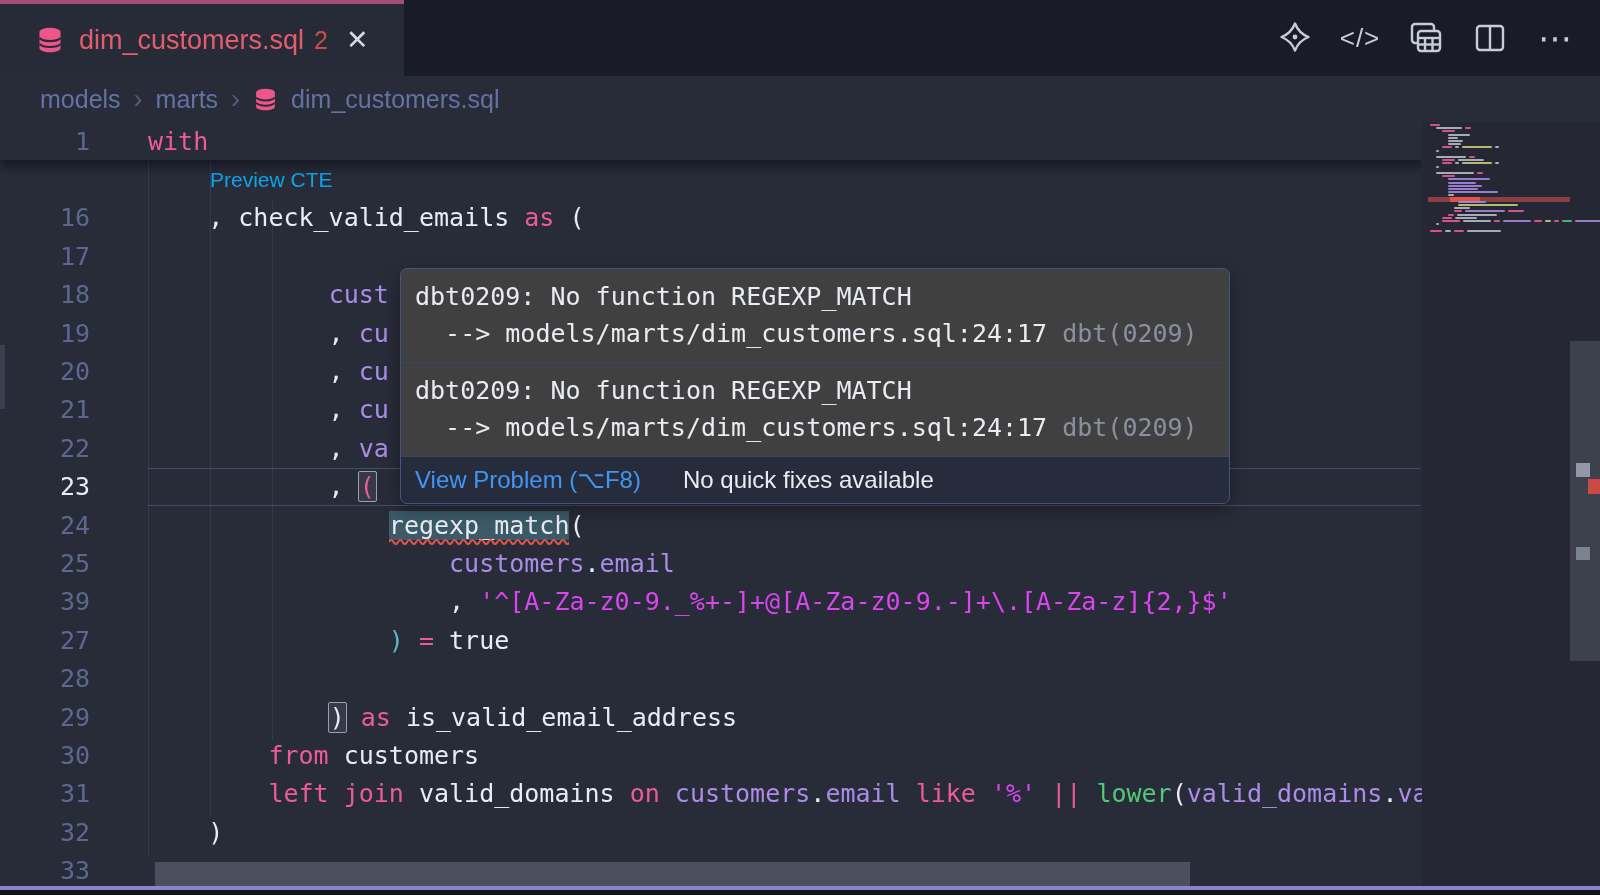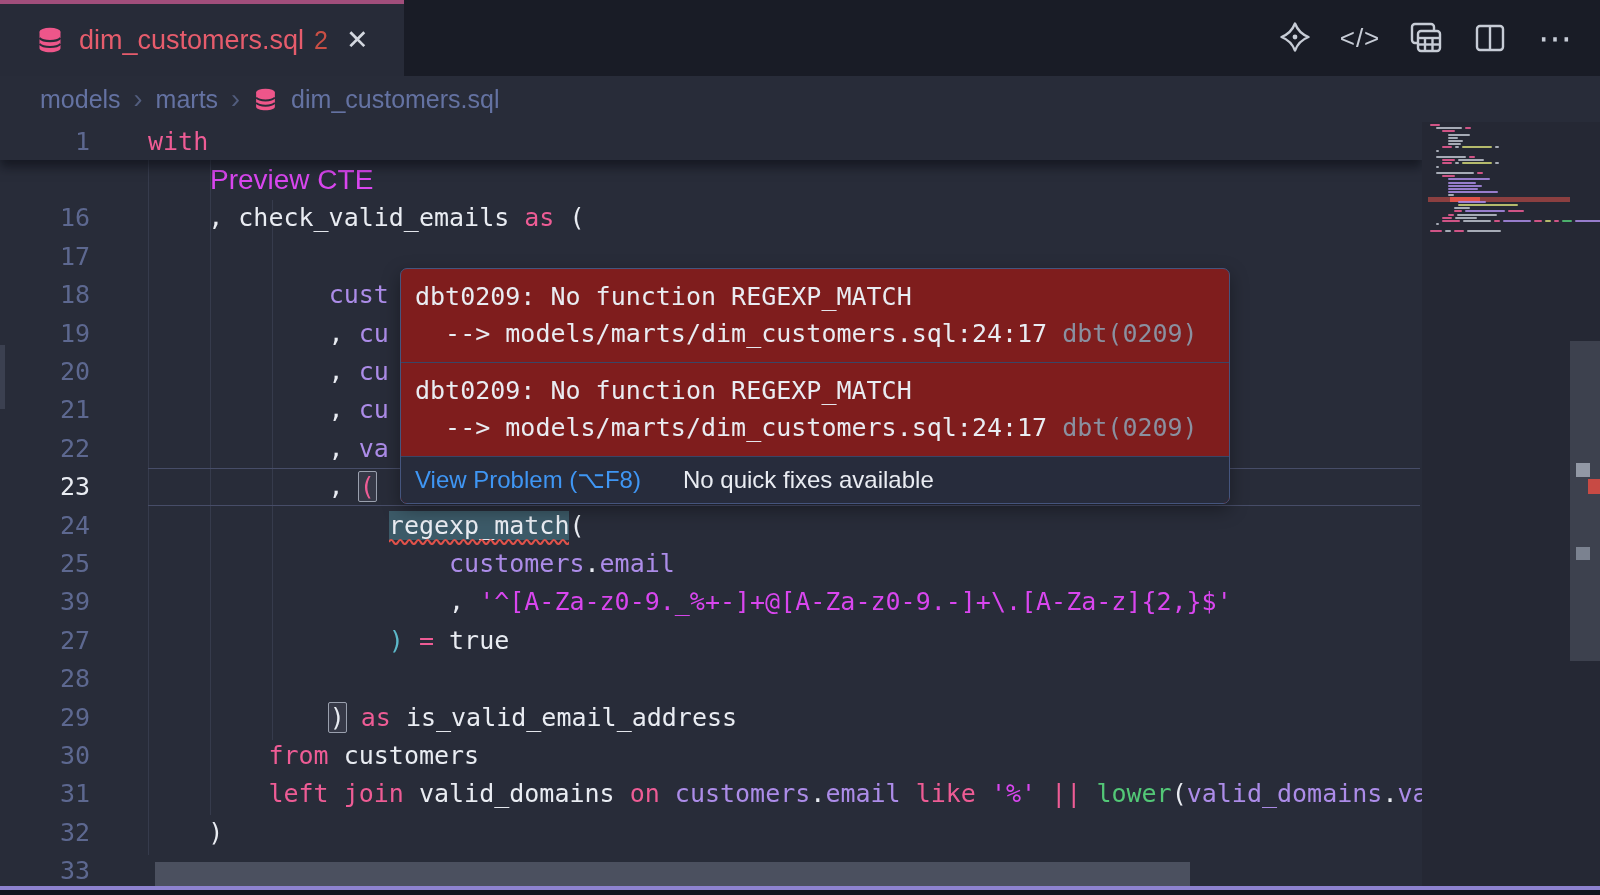--- a/index.html
+++ b/index.html
@@ -31,28 +31,28 @@
   .c-kw{color:#ee5c95}.c-fg{color:#e9ecf2}.c-id{color:#ac8ce8}.c-str{color:#d946ef}
   .c-fn{color:#53c877}.c-cy{color:#5cb8c9}
   .crow.current .lnum{color:#e9ecf2;}
   .crow.current::before{content:"";position:absolute;left:148px;right:2px;top:0;bottom:0;
         border-top:1.5px solid #474d68;border-bottom:1.5px solid #474d68;pointer-events:none;}
   .d-bracket{border:1px solid #9aa0ae;background:rgba(154,160,174,0.12);border-radius:2px;
         margin:0 -1px;padding:0 1px;}
   .d-errorWord{position:relative;background:#3c5a68;display:inline-block;}
   .d-errorWord svg{position:absolute;left:0;bottom:-5px;width:100%;height:7px;}
   .codelens{height:38.4px;display:flex;align-items:center;padding-left:210px;
-        color:#d946ef;font-size:28px;}
+        color:#0ea5e9;font-size:21px;}
   .sticky{position:absolute;top:0;left:0;right:0;height:38.4px;background:#282c39;z-index:6;
         box-shadow:0 7px 10px rgba(8,10,16,0.55);}
   .coderows{position:absolute;top:38.4px;left:0;right:0;}
   .indent-guide{position:absolute;width:1px;background:#363b4c;z-index:0;}
   .left-strip{position:absolute;left:0;top:345px;width:5px;height:64px;background:#3b4050;z-index:4;}
   
-  .hover{position:absolute;left:400px;top:268px;width:828px;background:#7f1d1d;
+  .hover{position:absolute;left:400px;top:268px;width:828px;background:#404040;
          border:1.5px solid #45557e;border-radius:7px;z-index:50;overflow:hidden;
          box-shadow:0 6px 18px rgba(0,0,0,0.35);}
   .hv-block{padding:9px 16px 10px 14px;font-family:"DejaVu Sans Mono",monospace;font-size:25px;
          color:#e9ecf2;line-height:37px;white-space:pre;border-bottom:1px solid #3a4565;}
   .hv-src{color:#8a90a0;}
   .hv-status{display:flex;align-items:center;height:46px;padding:0 14px;gap:42px;
          font-size:24px;background:#272c3c;}
   .hv-action{color:#3f96f4;cursor:pointer;}
   .hv-hint{color:#e9ecf2;}
   

